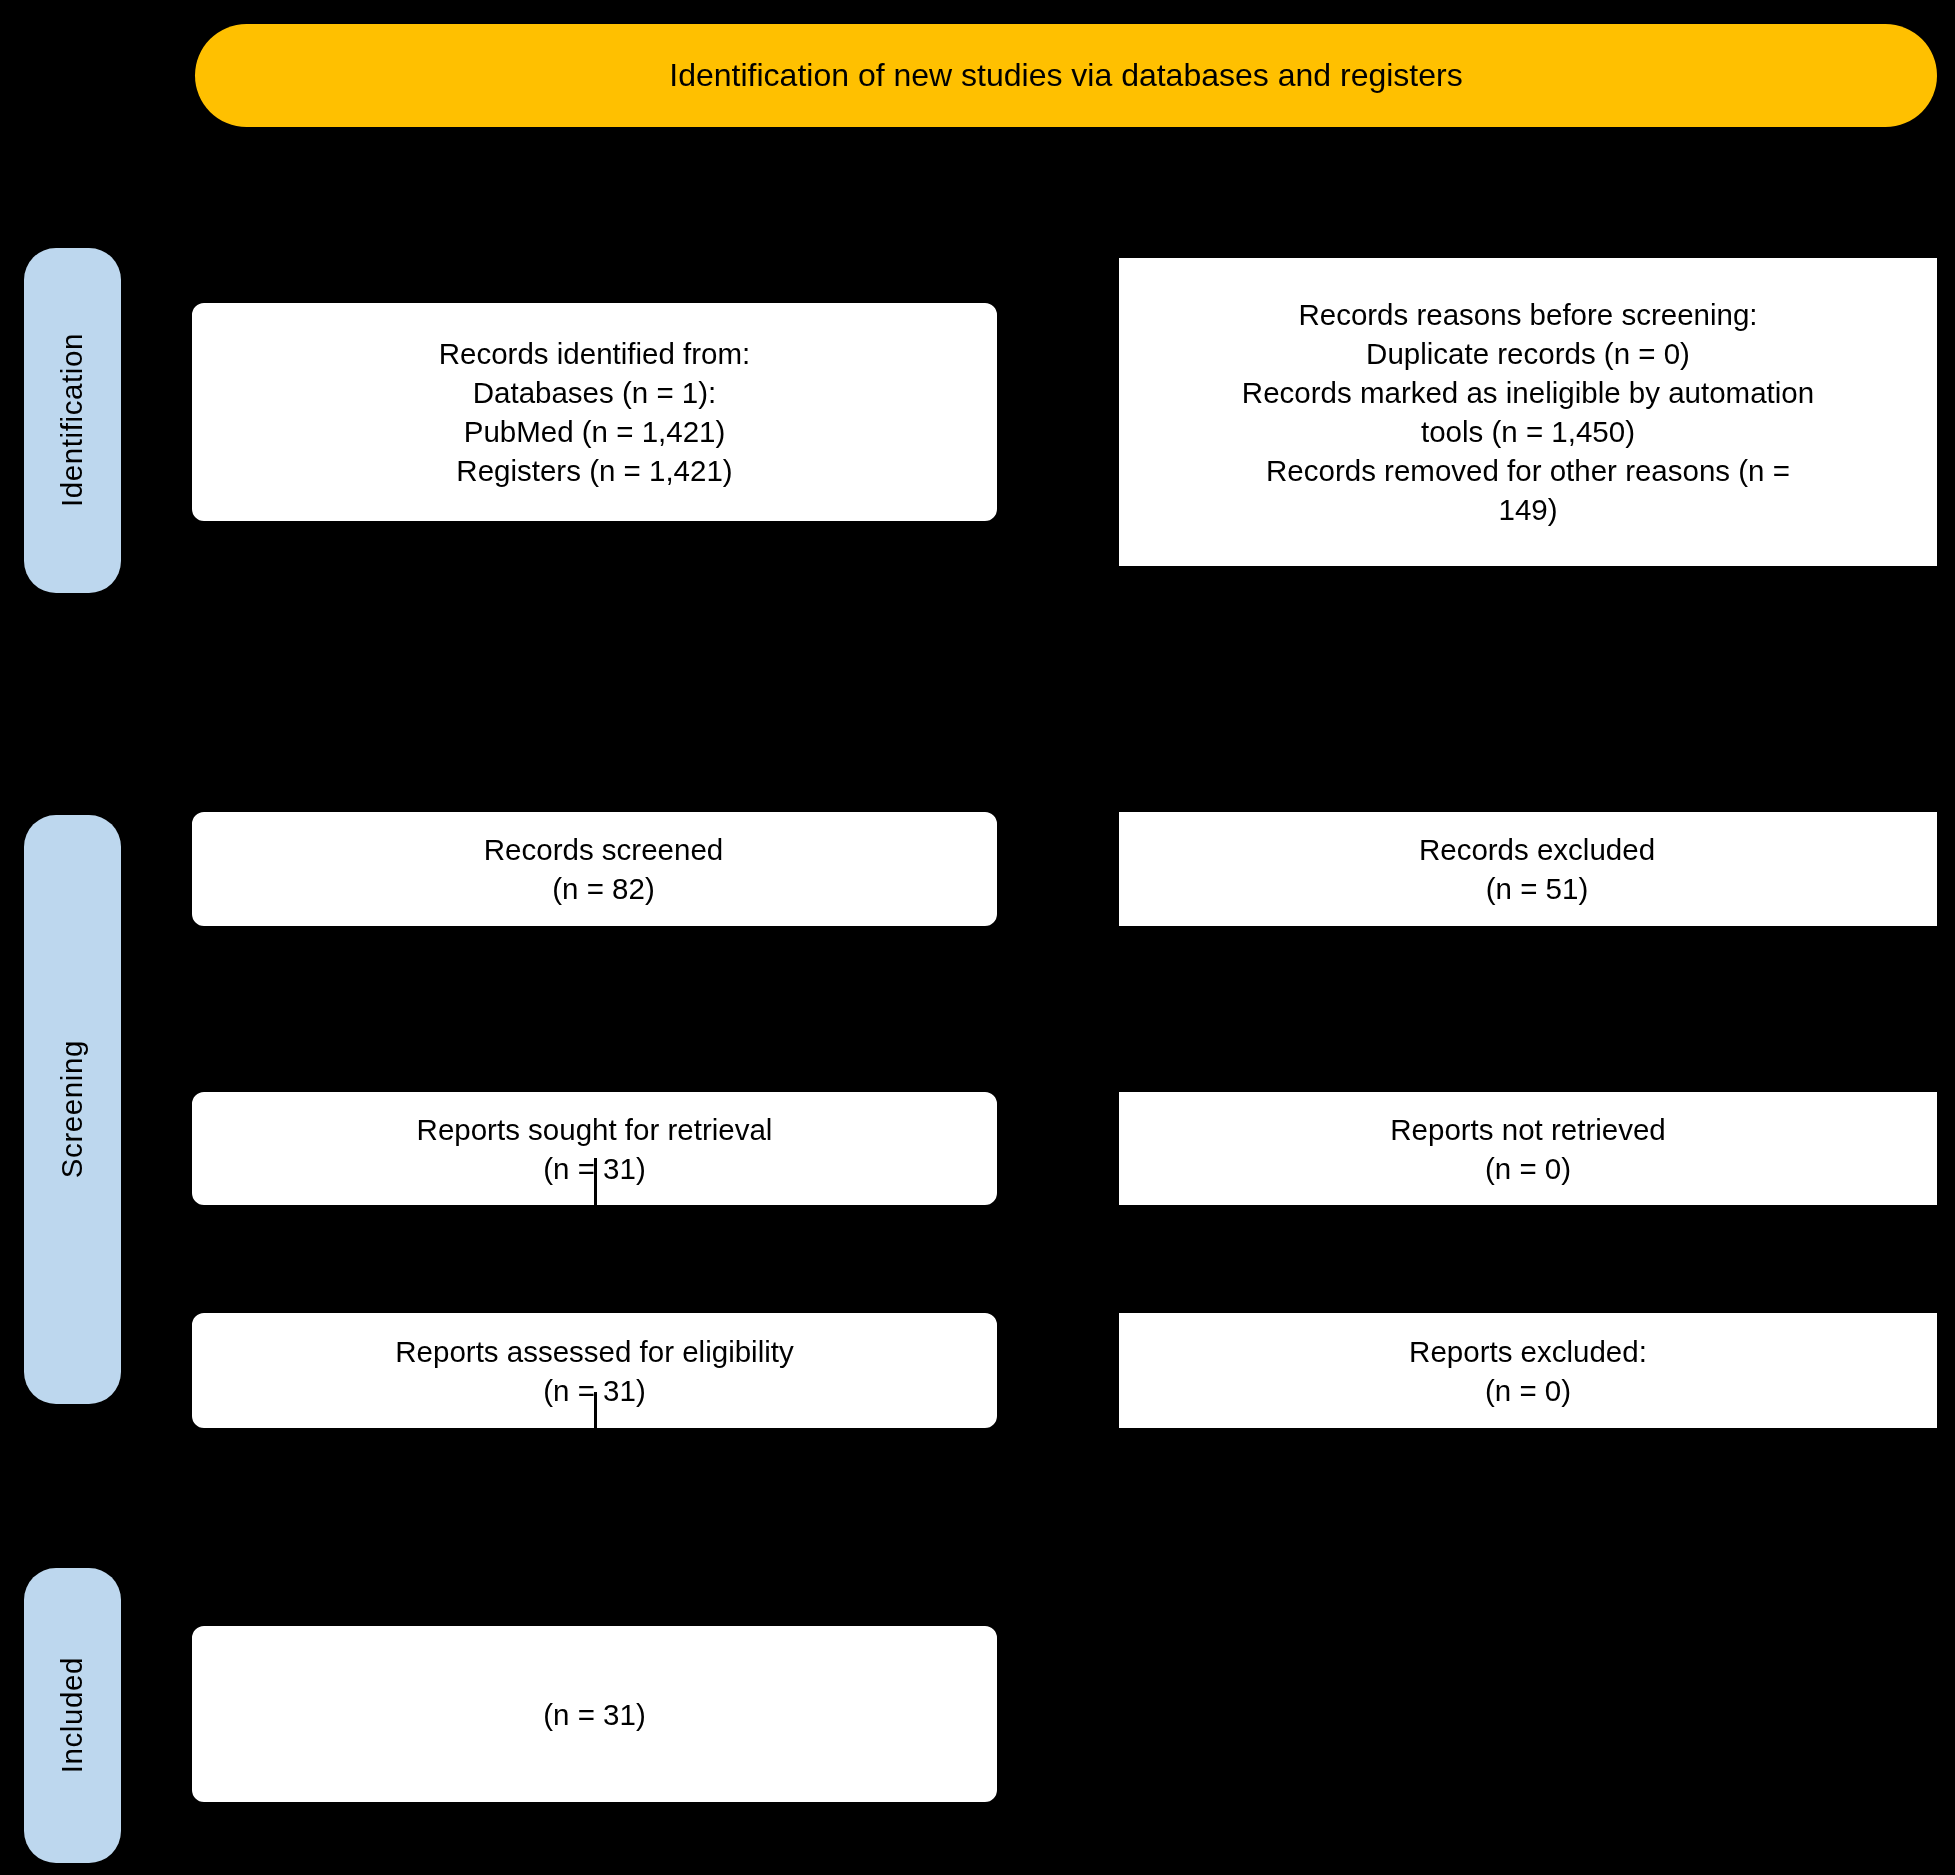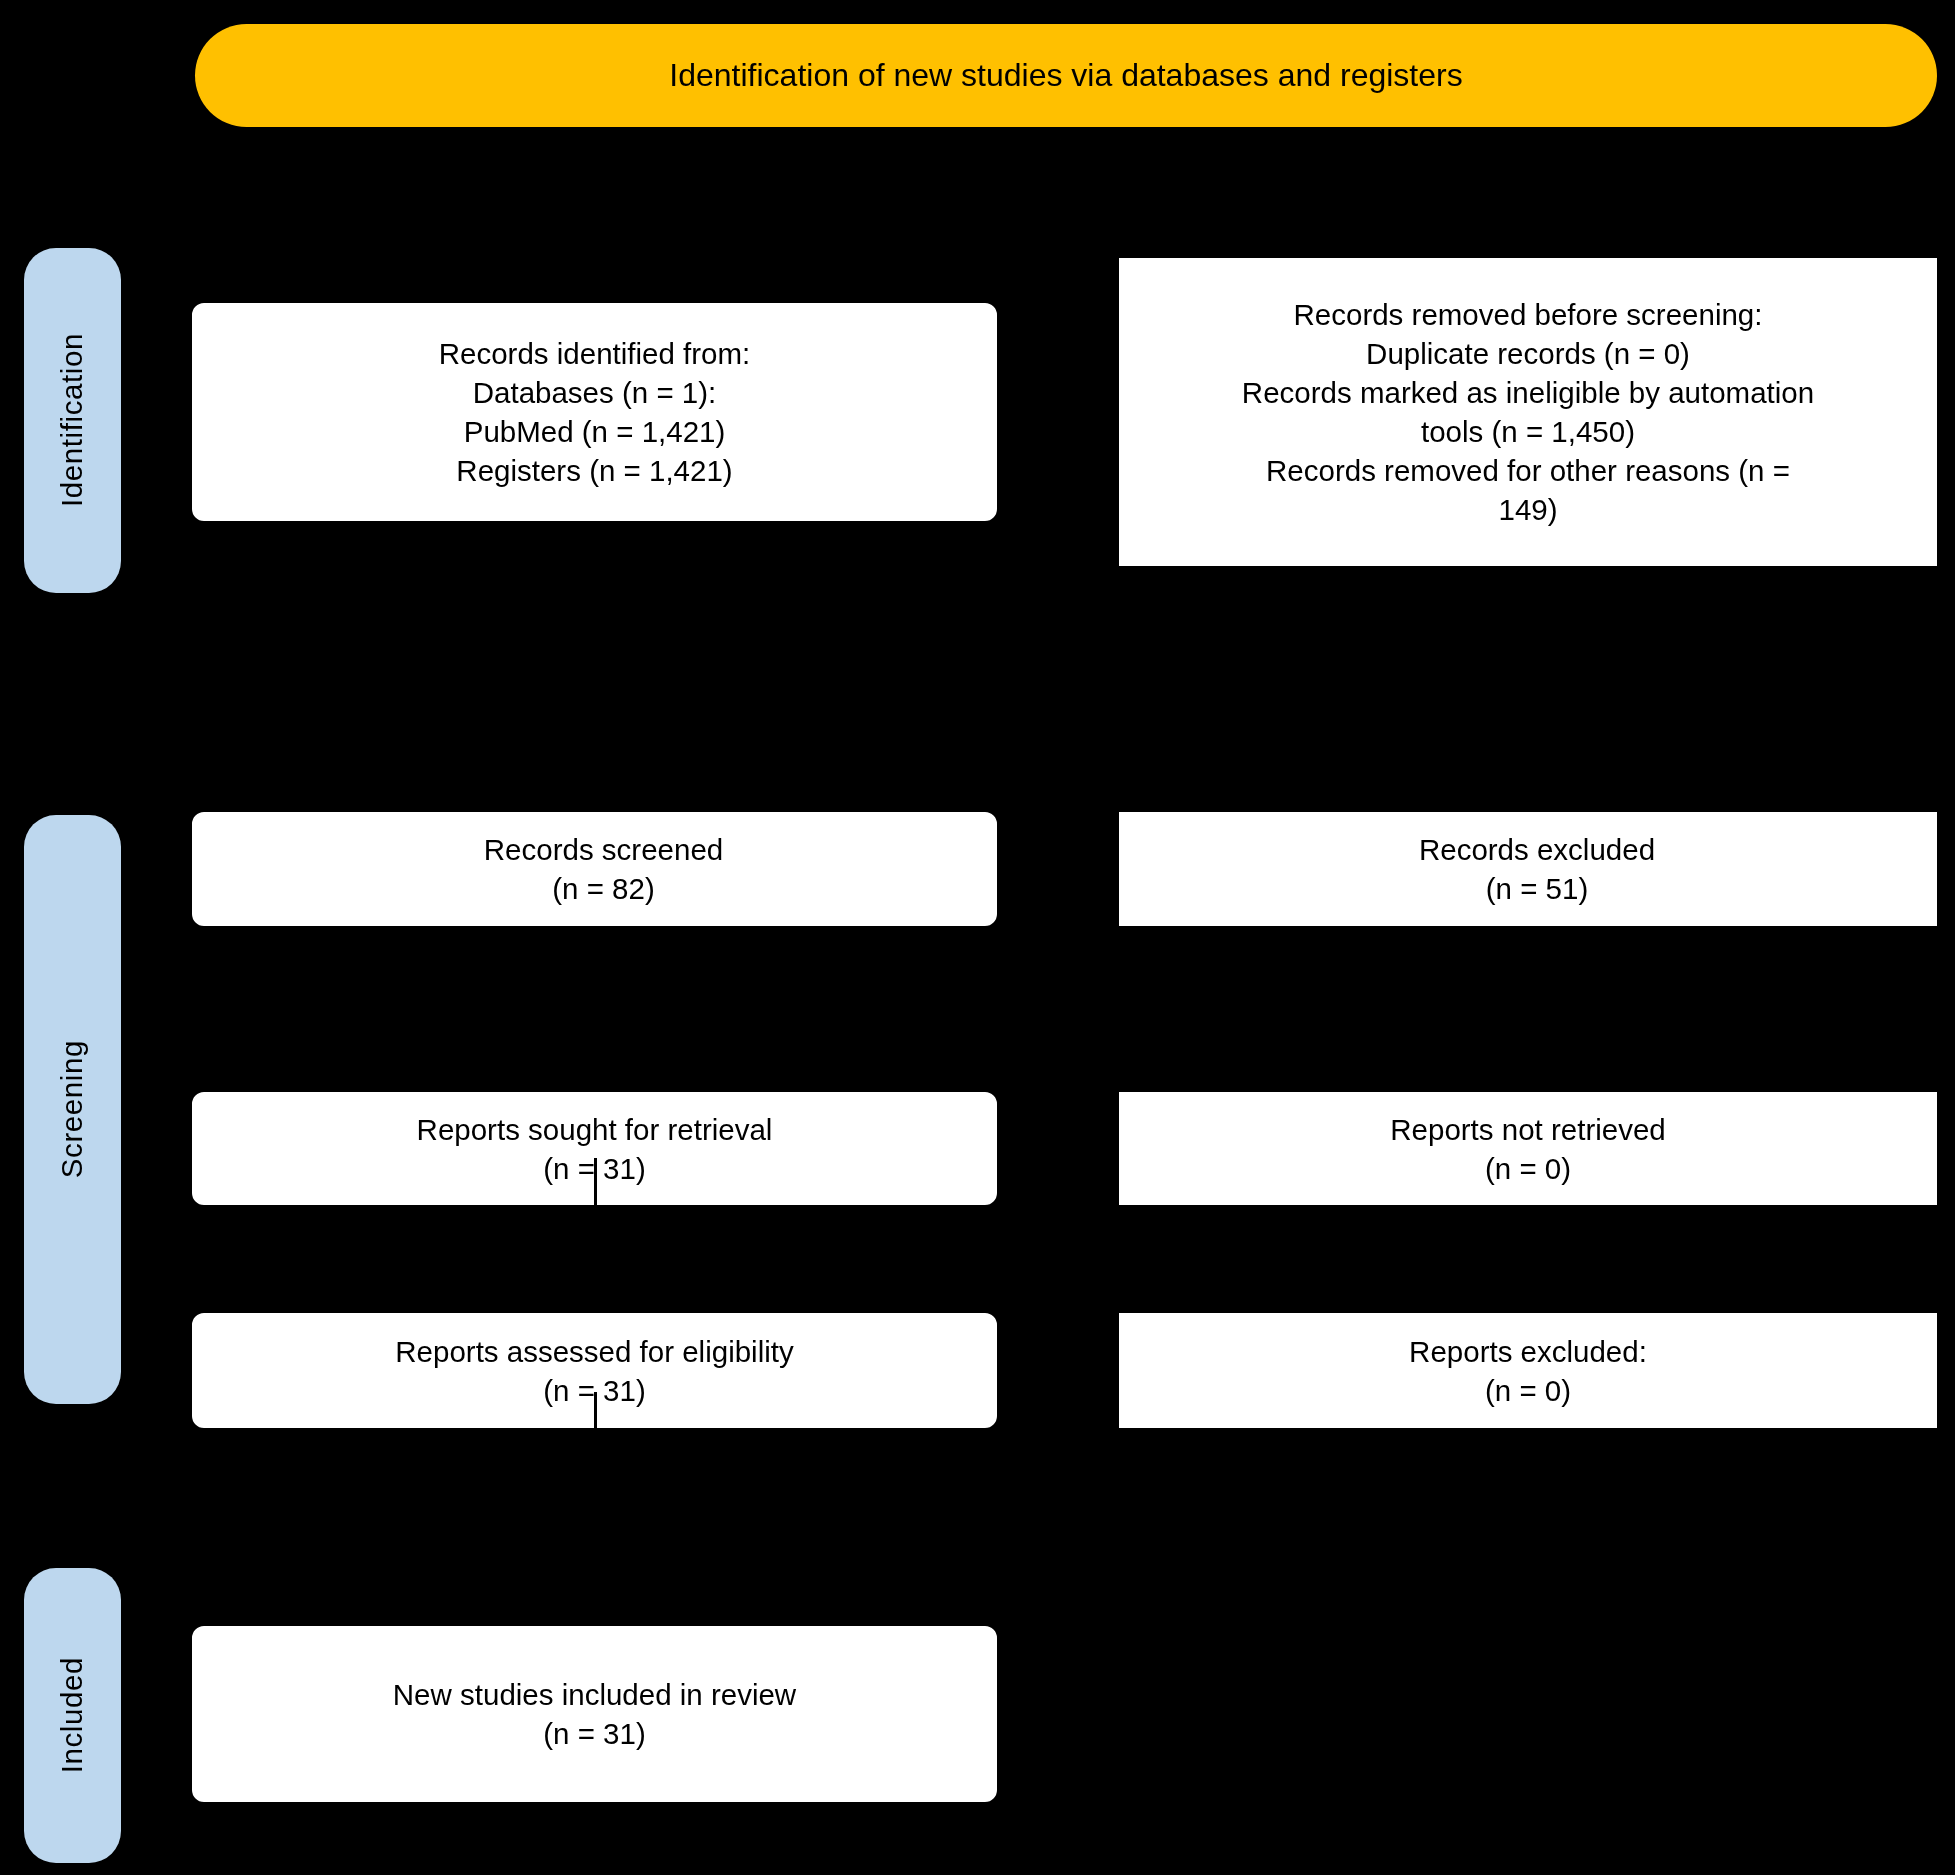--- a/index.html
+++ b/index.html
@@ -126,21 +126,21 @@
     <span>Included</span>
   </div>
 
   <div class="box colL b1">
     <div class="bl">Records identified from:</div>
     <div class="bl">Databases (n = 1):</div>
     <div class="bl">PubMed (n = 1,421)</div>
     <div class="bl">Registers (n = 1,421)</div>
   </div>
   <div class="box colR b1r">
-    <div class="bl">Records removed before screening:</div>
+    <div class="bl">Records reasons before screening:</div>
     <div class="bl">Duplicate records (n = 0)</div>
     <div class="bl">Records marked as ineligible by automation</div>
     <div class="bl">tools (n = 1,450)</div>
     <div class="bl">Records removed for other reasons (n =</div>
     <div class="bl">149)</div>
   </div>
 
   <div class="box colL b2">
     <div class="bl">Records screened</div>
     <div class="bl">(n = 82)</div>
@@ -162,21 +162,20 @@
   <div class="box colL b4">
     <div class="bl">Reports assessed for eligibility</div>
     <div class="bl">(n = 31)</div>
   </div>
   <div class="box colR b4r">
     <div class="bl">Reports excluded:</div>
     <div class="bl">(n = 0)</div>
   </div>
 
   <div class="box colL b5">
-    <div class="bl">New studies included in review</div>
     <div class="bl">(n = 31)</div>
   </div>
 
   <div class="vline a1l"></div>
   <div class="vhead a1h"></div>
   <div class="vline a2l"></div>
   <div class="vhead a2h"></div>
   <div class="vline a3l"></div>
   <div class="vhead a3h"></div>
   <div class="vline a4l"></div>

